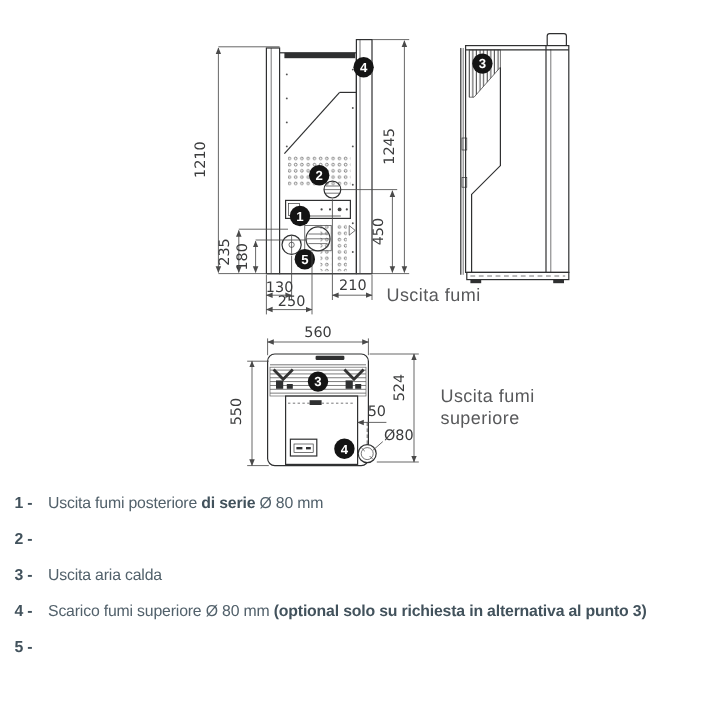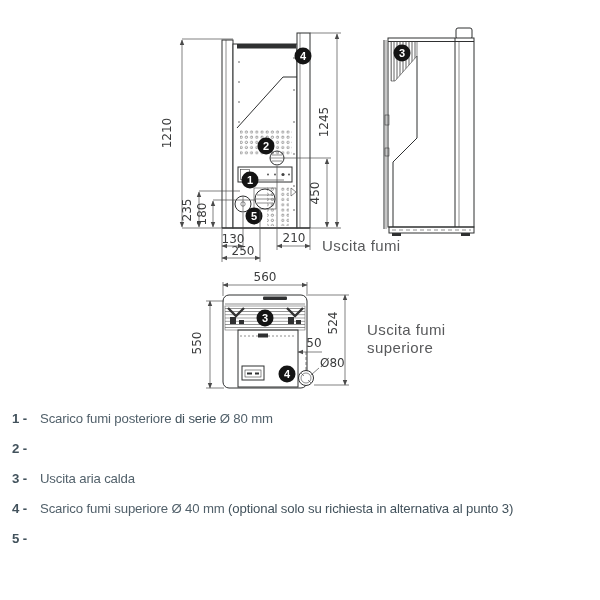--- a/index.html
+++ b/index.html
@@ -17,21 +17,21 @@
   .dimd{stroke:var(--c-dim);fill:none;stroke-width:.7;stroke-dasharray:3 2}
   .dark{fill:var(--c-line);stroke:none}
   .dt{font-size:12px;fill:var(--c-dimtext)}
   .vl{font-size:15px;fill:var(--c-label);font-family:"Liberation Sans",sans-serif;letter-spacing:.4px}
   .bn{font-size:11px;font-weight:bold;fill:#fff;font-family:"Liberation Sans",sans-serif}
   .badge{fill:var(--c-badge);stroke:none}
   .legend{position:absolute;left:12px;top:409px;right:6px;color:var(--c-legend)}
   .lrow{display:flex;gap:8px;font-size:13.2px;line-height:19px;margin-bottom:11px;
         letter-spacing:-.15px;white-space:nowrap}
   .lnum{font-weight:bold;min-width:20px;color:var(--c-legend_bold)}
-  .ltext .b{font-weight:normal;color:var(--c-legend_bold)}
+  .ltext .b{font-weight:bold;color:var(--c-legend_bold)}
 </style>
 </head>
 <body>
 
 <div class="page">
 
 <svg width="600" height="405" viewBox="0 0 600 405">
   <defs>
     <marker id="ar" markerWidth="6" markerHeight="6" refX="5.2" refY="3" orient="auto-start-reverse" markerUnits="userSpaceOnUse">
       <path d="M0,0.7 L5.6,3 L0,5.3 Z" fill="#4a4a4a"></path>
@@ -242,31 +242,31 @@
     <text class="dt" x="320" y="367">Ø80</text>
 
     <text class="vl" x="367" y="335">Uscita fumi</text>
     <text class="vl" x="367" y="353">superiore</text>
   </g>
 </svg>
 
 <div class="legend">
       <div class="lrow">
         <span class="lnum">1 -</span>
-        <span class="ltext"><span>Scarico fumi posteriore </span><span class="b">di serie</span><span> Ø 80 mm</span></span>
+        <span class="ltext"><span>Uscita fumi posteriore </span><span class="b">di serie</span><span> Ø 80 mm</span></span>
       </div>
       <div class="lrow">
         <span class="lnum">2 -</span>
       </div>
       <div class="lrow">
         <span class="lnum">3 -</span>
         <span class="ltext"><span>Uscita aria calda</span></span>
       </div>
       <div class="lrow">
         <span class="lnum">4 -</span>
-        <span class="ltext"><span>Scarico fumi superiore Ø 40 mm </span><span class="b">(optional solo su richiesta in alternativa al punto 3)</span></span>
+        <span class="ltext"><span>Scarico fumi superiore Ø 80 mm </span><span class="b">(optional solo su richiesta in alternativa al punto 3)</span></span>
       </div>
       <div class="lrow">
         <span class="lnum">5 -</span>
       </div>
     </div>
 
 </div>
 
 </body></html>

